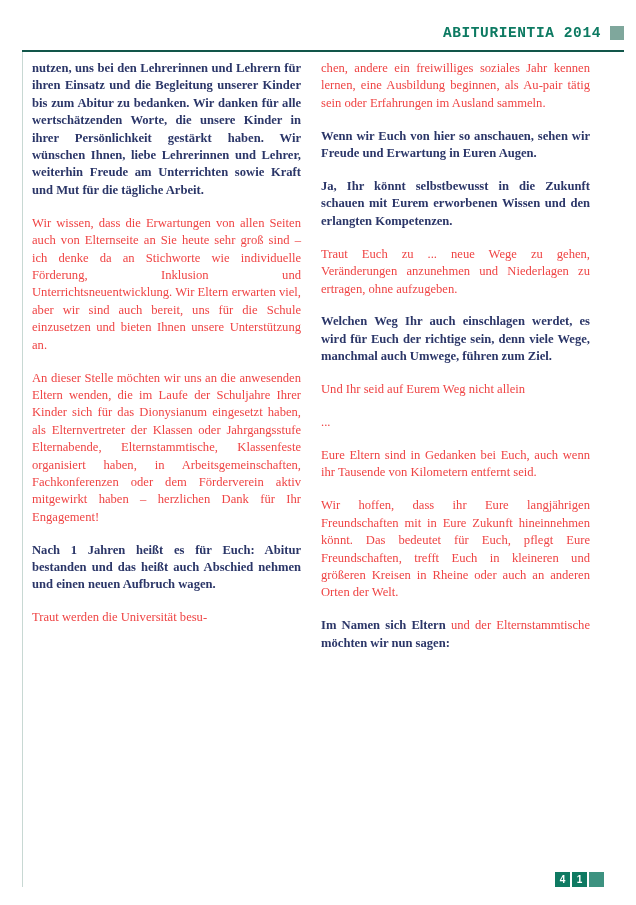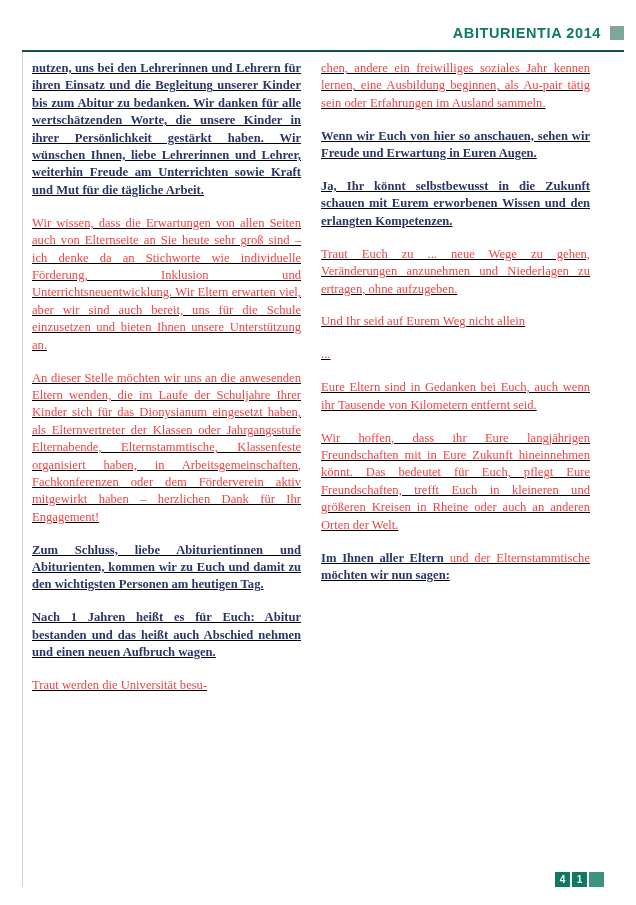--- a/index.html
+++ b/index.html
@@ -30,21 +30,21 @@
     height: 30px;
   }
   .header-title-row {
     display: flex;
     align-items: center;
     justify-content: flex-end;
     gap: 9px;
     height: 22px;
   }
   .header-title {
-    font-family: Liberation Sans, sans-serif;
+    font-family: Liberation Mono, monospace;
     font-weight: bold;
     font-size: 14.5px;
     letter-spacing: 0.6px;
     color: #0d7a62;
     white-space: nowrap;
     line-height: 1;
   }
   .header-square {
     width: 14px;
     height: 14px;
@@ -75,21 +75,20 @@
     position: absolute;
     left: 32px;
     top: 60px;
     width: 578px;
     display: flex;
     gap: 20px;
   }
   .col {
     width: 269px;
     flex: 0 0 269px;
-    text-decoration: underline;
   }
 
   p.para {
     margin: 0 0 15.5px 0;
     font-size: 12.6px;
     line-height: 17.4px;
     text-align: justify;
     text-justify: inter-word;
     hyphens: manual;
     color: #1a1a1a;
@@ -151,35 +150,35 @@
   </div>
 
   <div class="left-rule"></div>
 
   <div class="columns">
 
     <div class="col">
       <p class="para blue">nutzen, uns bei den Lehrerinnen und Lehrern für ihren Einsatz und die Begleitung unserer Kinder bis zum Abitur zu bedanken. Wir danken für alle wertschätzenden Worte, die unsere Kinder in ihrer Persönlichkeit gestärkt haben. Wir wünschen Ihnen, liebe Lehrerinnen und Lehrer, weiterhin Freude am Unterrichten sowie Kraft und Mut für die tägliche Arbeit.</p>
       <p class="para black">Wir wissen, dass die Erwartungen von allen Seiten auch von Elternseite an Sie heute sehr groß sind – ich denke da an Stichworte wie individuelle Förderung, Inklusion und Unterrichtsneuentwicklung. Wir Eltern erwarten viel, aber wir sind auch bereit, uns für die Schule einzusetzen und bieten Ihnen unsere Unterstützung an.</p>
       <p class="para black">An dieser Stelle möchten wir uns an die anwesenden Eltern wenden, die im Laufe der Schuljahre Ihrer Kinder sich für das Dionysianum eingesetzt haben, als Elternvertreter der Klassen oder Jahrgangsstufe Elternabende, Elternstammtische, Klassenfeste organisiert haben, in Arbeitsgemeinschaften, Fachkonferenzen oder dem Förderverein aktiv mitgewirkt haben – herzlichen Dank für Ihr Engagement!</p>
-      <p class="para blue">Zum Schluss, liebe Abiturientinnen und Abiturienten, kommen wir zu Euch und damit zu den wichtigsten Personen am heutigen Tag.</p>
       <p class="para blue">Nach 1 Jahren heißt es für Euch: Abitur bestanden und das heißt auch Abschied nehmen und einen neuen Aufbruch wagen.</p>
       <p class="para black">Traut werden die Universität besu-</p>
     </div>
 
     <div class="col">
       <p class="para black">chen, andere ein freiwilliges soziales Jahr kennen lernen, eine Ausbildung beginnen, als Au-pair tätig sein oder Erfahrungen im Ausland sammeln.</p>
       <p class="para blue">Wenn wir Euch von hier so anschauen, sehen wir Freude und Erwartung in Euren Augen.</p>
       <p class="para blue">Ja, Ihr könnt selbstbewusst in die Zukunft schauen mit Eurem erworbenen Wissen und den erlangten Kompetenzen.</p>
       <p class="para black">Traut Euch zu ... neue Wege zu gehen, Veränderungen anzunehmen und Niederlagen zu ertragen, ohne aufzugeben.</p>
+      <p class="para blue">Welchen Weg Ihr auch einschlagen werdet, es wird für Euch der richtige sein, denn viele Wege, manchmal auch Umwege, führen zum Ziel.</p>
       <p class="para black">Und Ihr seid auf Eurem Weg nicht allein</p>
       <p class="para black ellipsis-line">...</p>
       <p class="para black">Eure Eltern sind in Gedanken bei Euch, auch wenn ihr Tausende von Kilometern entfernt seid.</p>
       <p class="para black">Wir hoffen, dass ihr Eure langjährigen Freundschaften mit in Eure Zukunft hineinnehmen könnt. Das bedeutet für Euch, pflegt Eure Freundschaften, trefft Euch in kleineren und größeren Kreisen in Rheine oder auch an anderen Orten der Welt.</p>
-      <p class="para"><span class="blue">Im Ihnen aller Eltern</span><span class="black"> und der Elternstammtische </span><span class="blue">möchten wir nun sagen:</span></p>
+      <p class="para"><span class="blue">Im Namen sich Eltern</span><span class="black"> und der Elternstammtische </span><span class="blue">möchten wir nun sagen:</span></p>
     </div>
 
   </div>
 
   <div class="footer">
     <div class="pagebox">4</div>
     <div class="pagebox">1</div>
     <div class="pagebox-blank"></div>
   </div>
 

